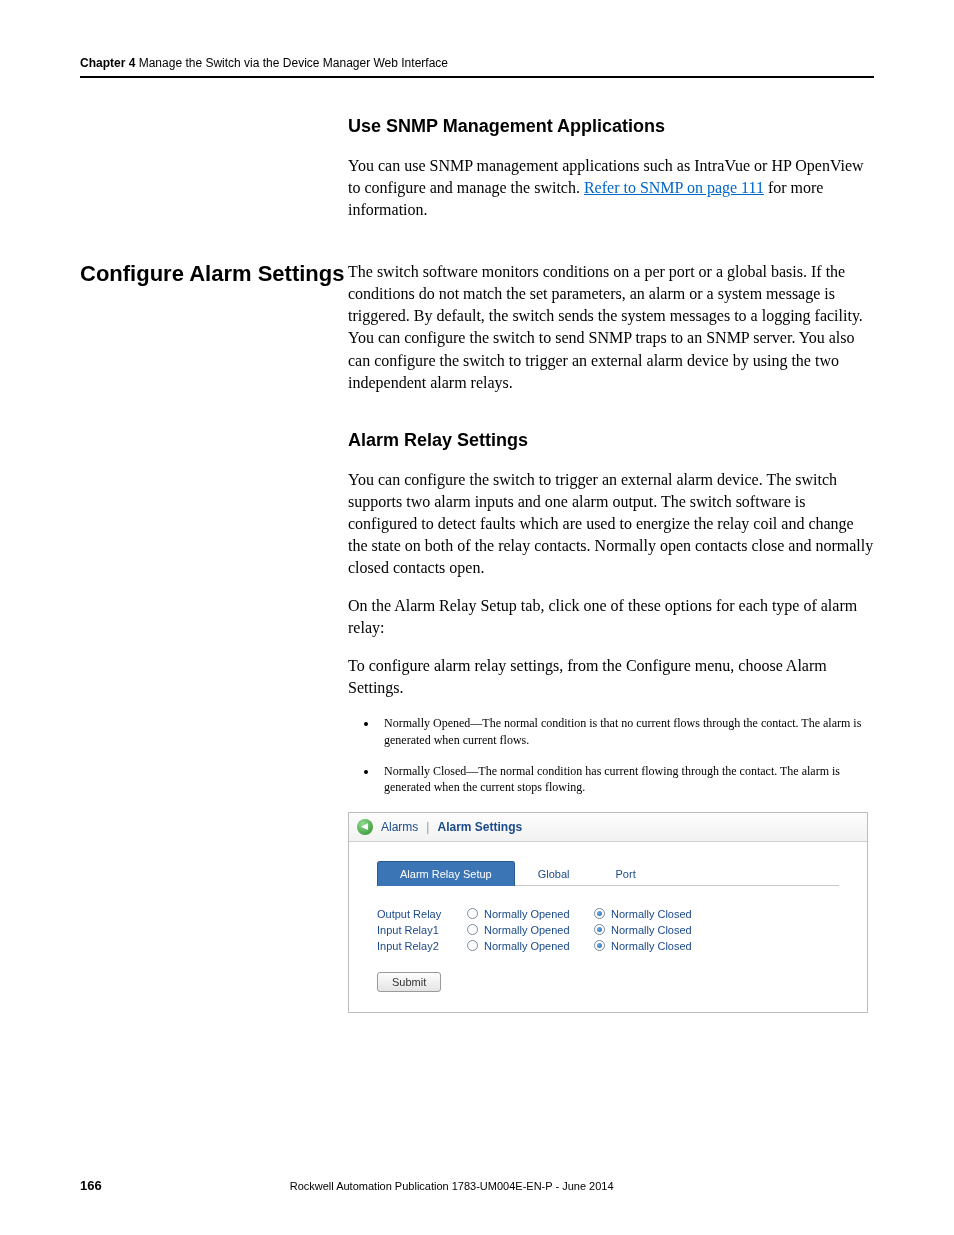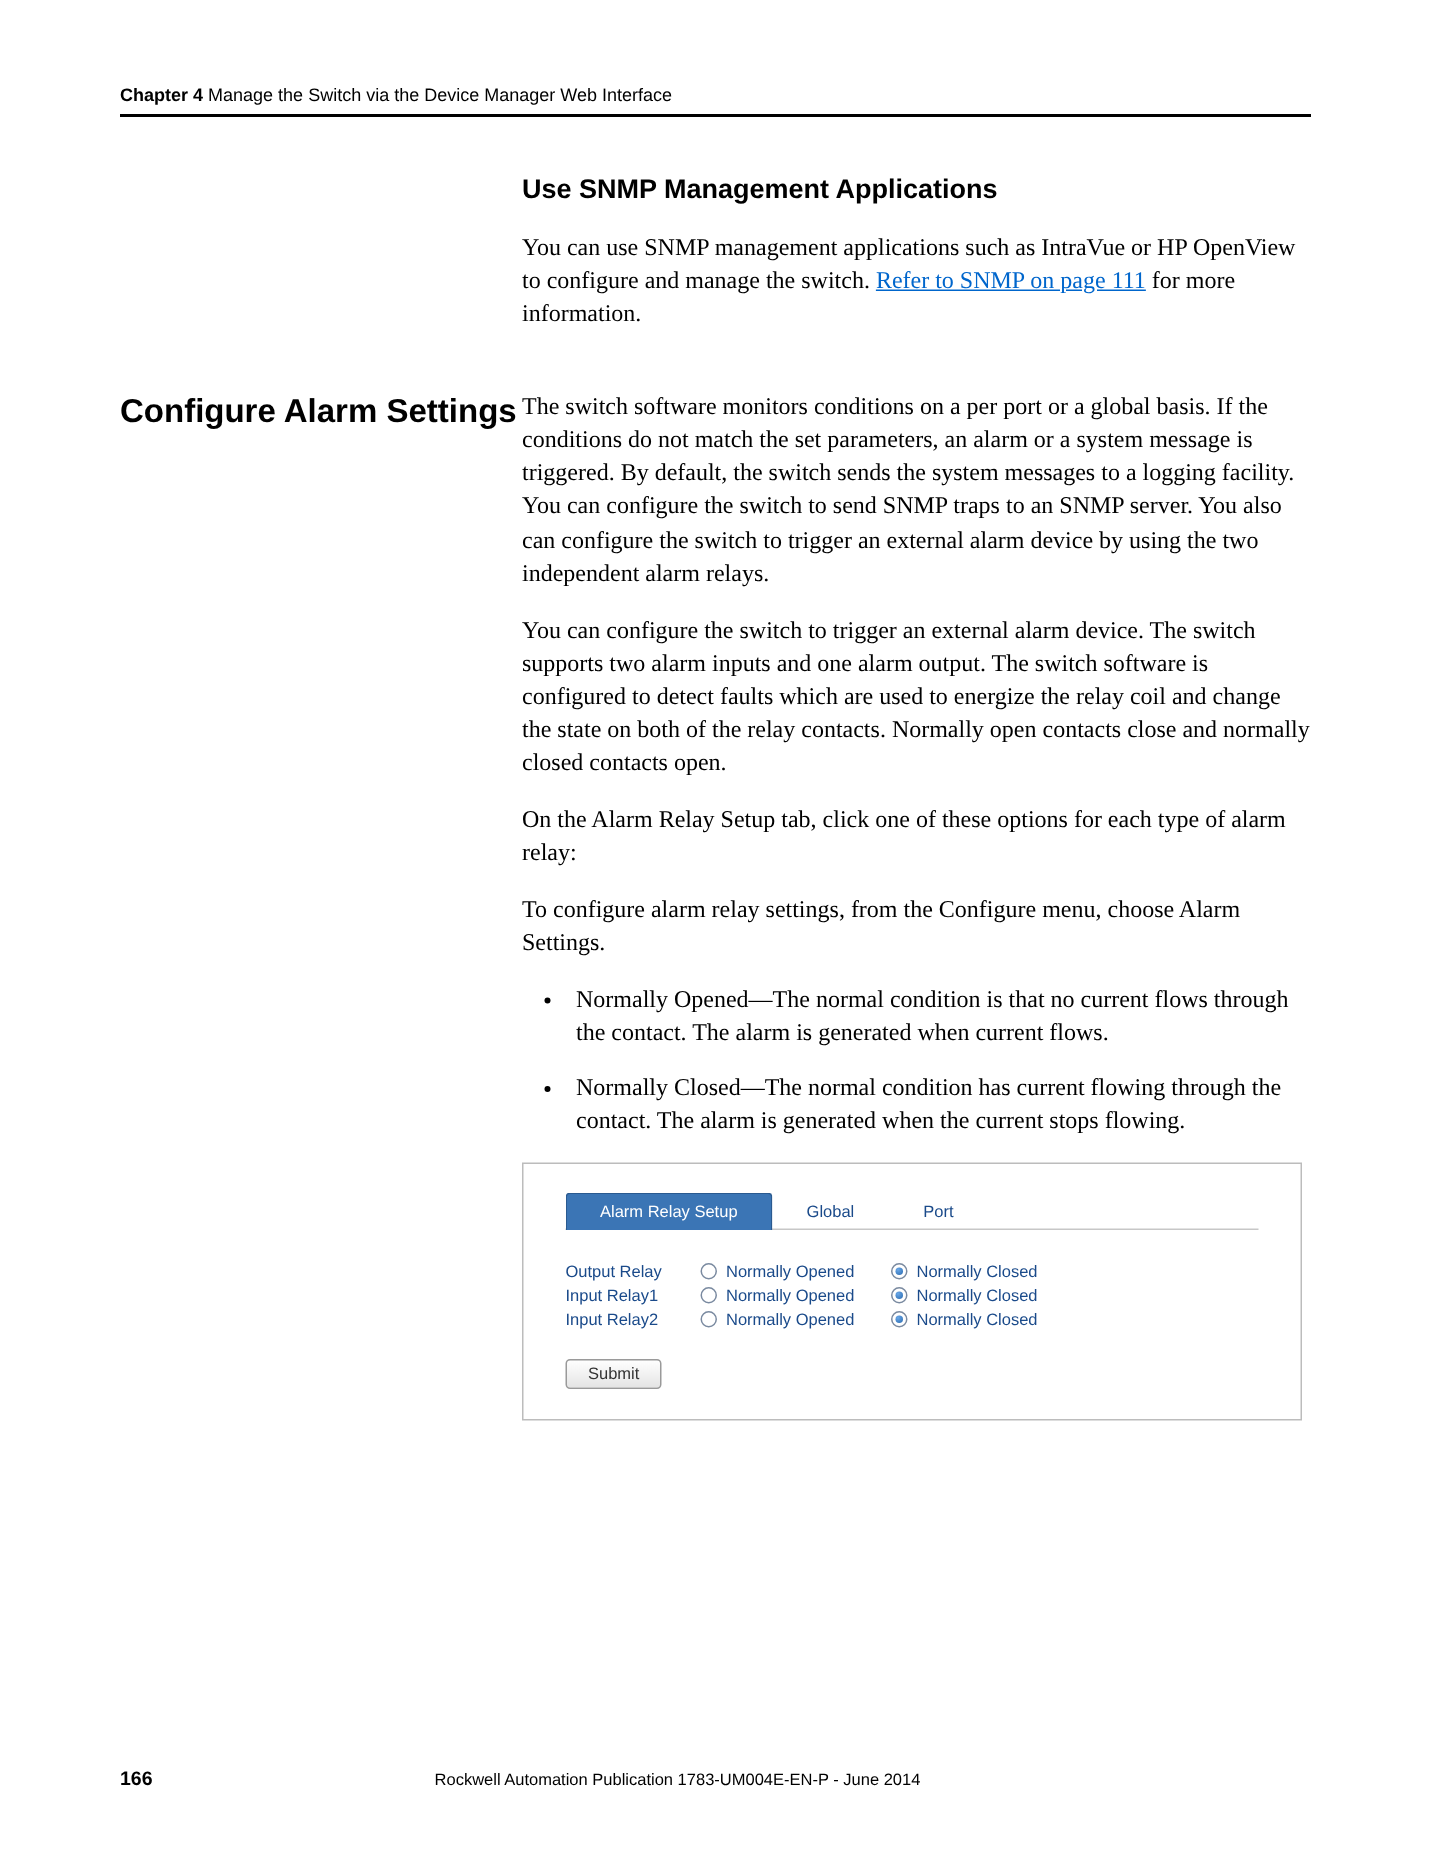--- a/index.html
+++ b/index.html
@@ -46,21 +46,21 @@
   }
   .body-text {
     margin-left: 268px;
     font-size: 16px;
     line-height: 1.38;
     margin-bottom: 16px;
   }
   .body-text a { color: #0066cc; text-decoration: underline; }
   ul.body-list {
     margin-left: 298px;
-    font-size: 16px;
+    font-size: 12px;
     line-height: 1.38;
     margin-bottom: 16px;
     padding-right: 4px;
   }
   ul.body-list li { margin-bottom: 14px; padding-left: 6px; }
   .section-row { position: relative; margin-top: 40px; }
   .figure {
     margin-left: 268px;
     border: 1px solid #bcbcbc;
     background: #fff;
@@ -169,30 +169,37 @@
   <div class="h3">Use SNMP Management Applications</div>
   <p class="body-text">
     <span>You can use SNMP management applications such as IntraVue or HP OpenView to configure and manage the switch. </span><a href="#">Refer to SNMP on page 111</a><span> for more information.</span>
   </p>
 
   <div class="section-row" style="">
     <div class="h2">Configure Alarm Settings</div>
     <p class="body-text">The switch software monitors conditions on a per port or a global basis. If the conditions do not match the set parameters, an alarm or a system message is triggered. By default, the switch sends the system messages to a logging facility. You can configure the switch to send SNMP traps to an SNMP server. You also can configure the switch to trigger an external alarm device by using the two independent alarm relays.</p>
   </div>
 
+  <div class="h3" style="margin-top:36px;">Alarm Relay Settings</div>
   <p class="body-text">You can configure the switch to trigger an external alarm device. The switch supports two alarm inputs and one alarm output. The switch software is configured to detect faults which are used to energize the relay coil and change the state on both of the relay contacts. Normally open contacts close and normally closed contacts open.</p>
   <p class="body-text">On the Alarm Relay Setup tab, click one of these options for each type of alarm relay:</p>
   <p class="body-text">To configure alarm relay settings, from the Configure menu, choose Alarm Settings.</p>
 
   <ul class="body-list">
     <li>Normally Opened—The normal condition is that no current flows through the contact. The alarm is generated when current flows.</li>
     <li>Normally Closed—The normal condition has current flowing through the contact. The alarm is generated when the current stops flowing.</li>
   </ul>
 
   <div class="figure">
+    <div class="fig-titlebar">
+      <span class="back-circle"></span>
+      <span>Alarms</span>
+      <span class="sep">|</span>
+      <span class="current">Alarm Settings</span>
+    </div>
     <div class="fig-body">
       <div class="tabs">
         <div class="tab active">Alarm Relay Setup</div>
         <div class="tab">Global</div>
         <div class="tab">Port</div>
       </div>
       <div class="relay-grid">
         <div class="relay-row">
           <span class="relay-label">Output Relay</span>
           <span class="radio-dot"></span>

